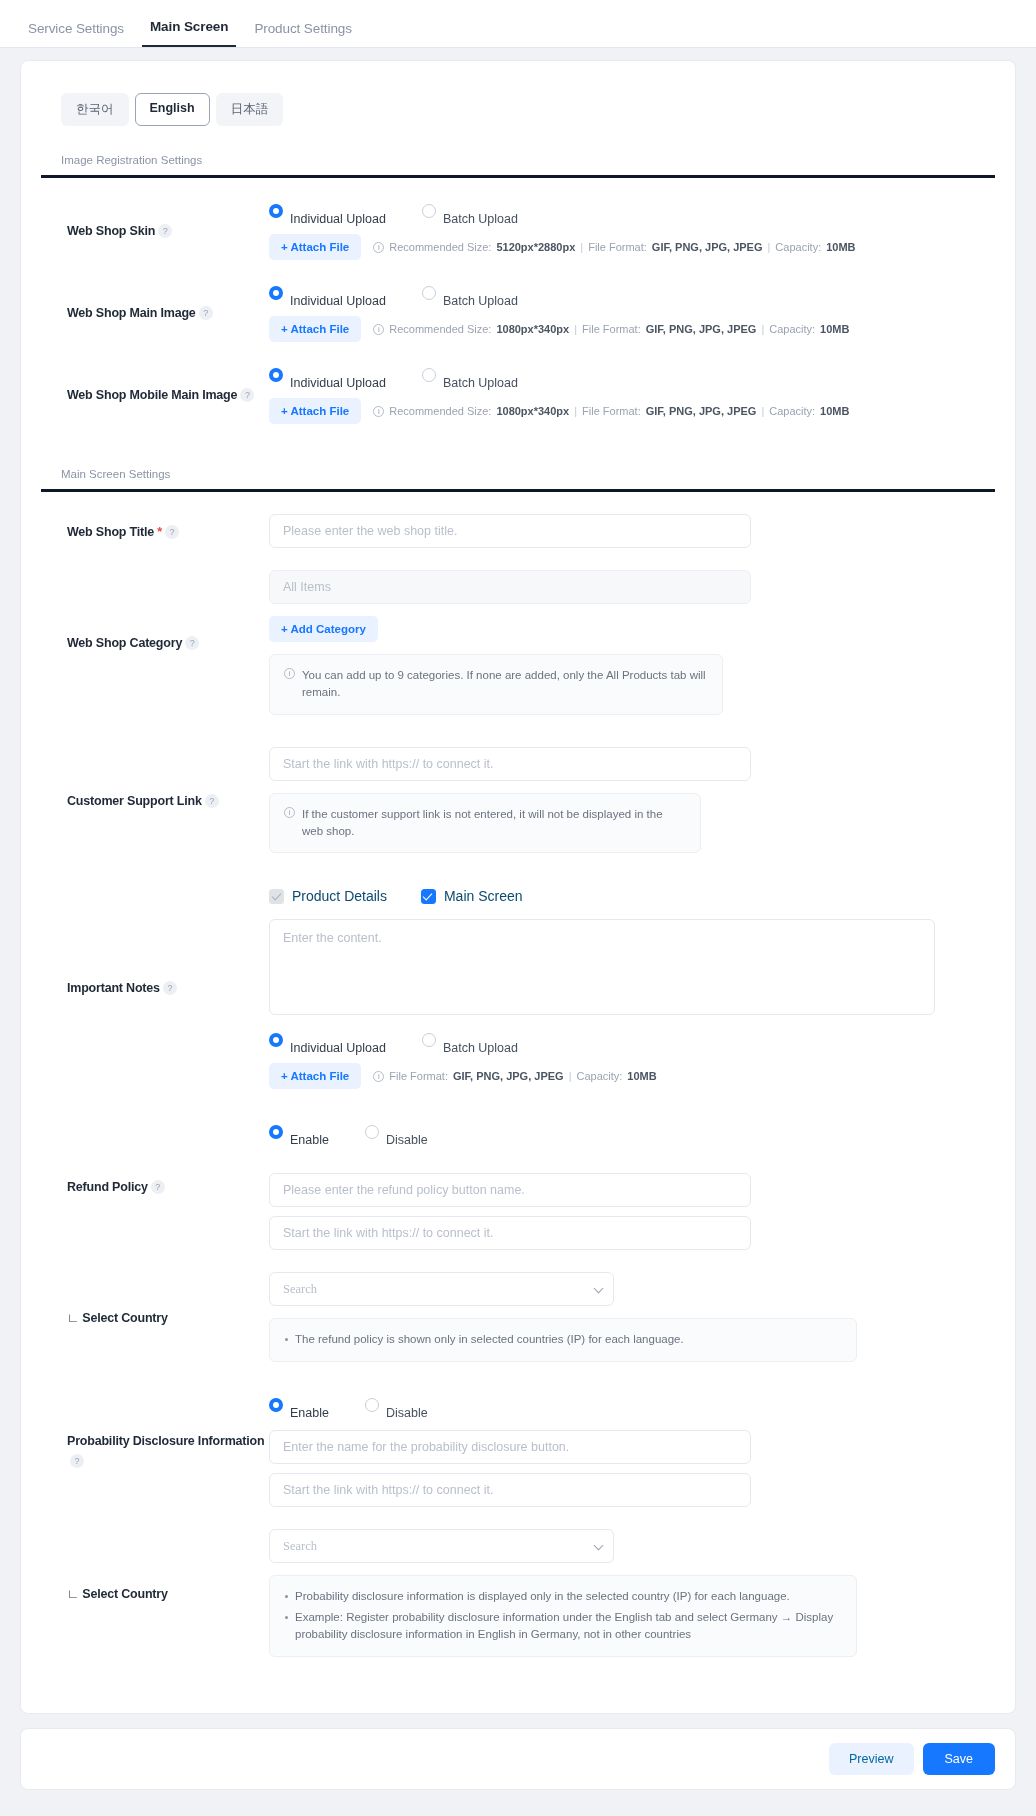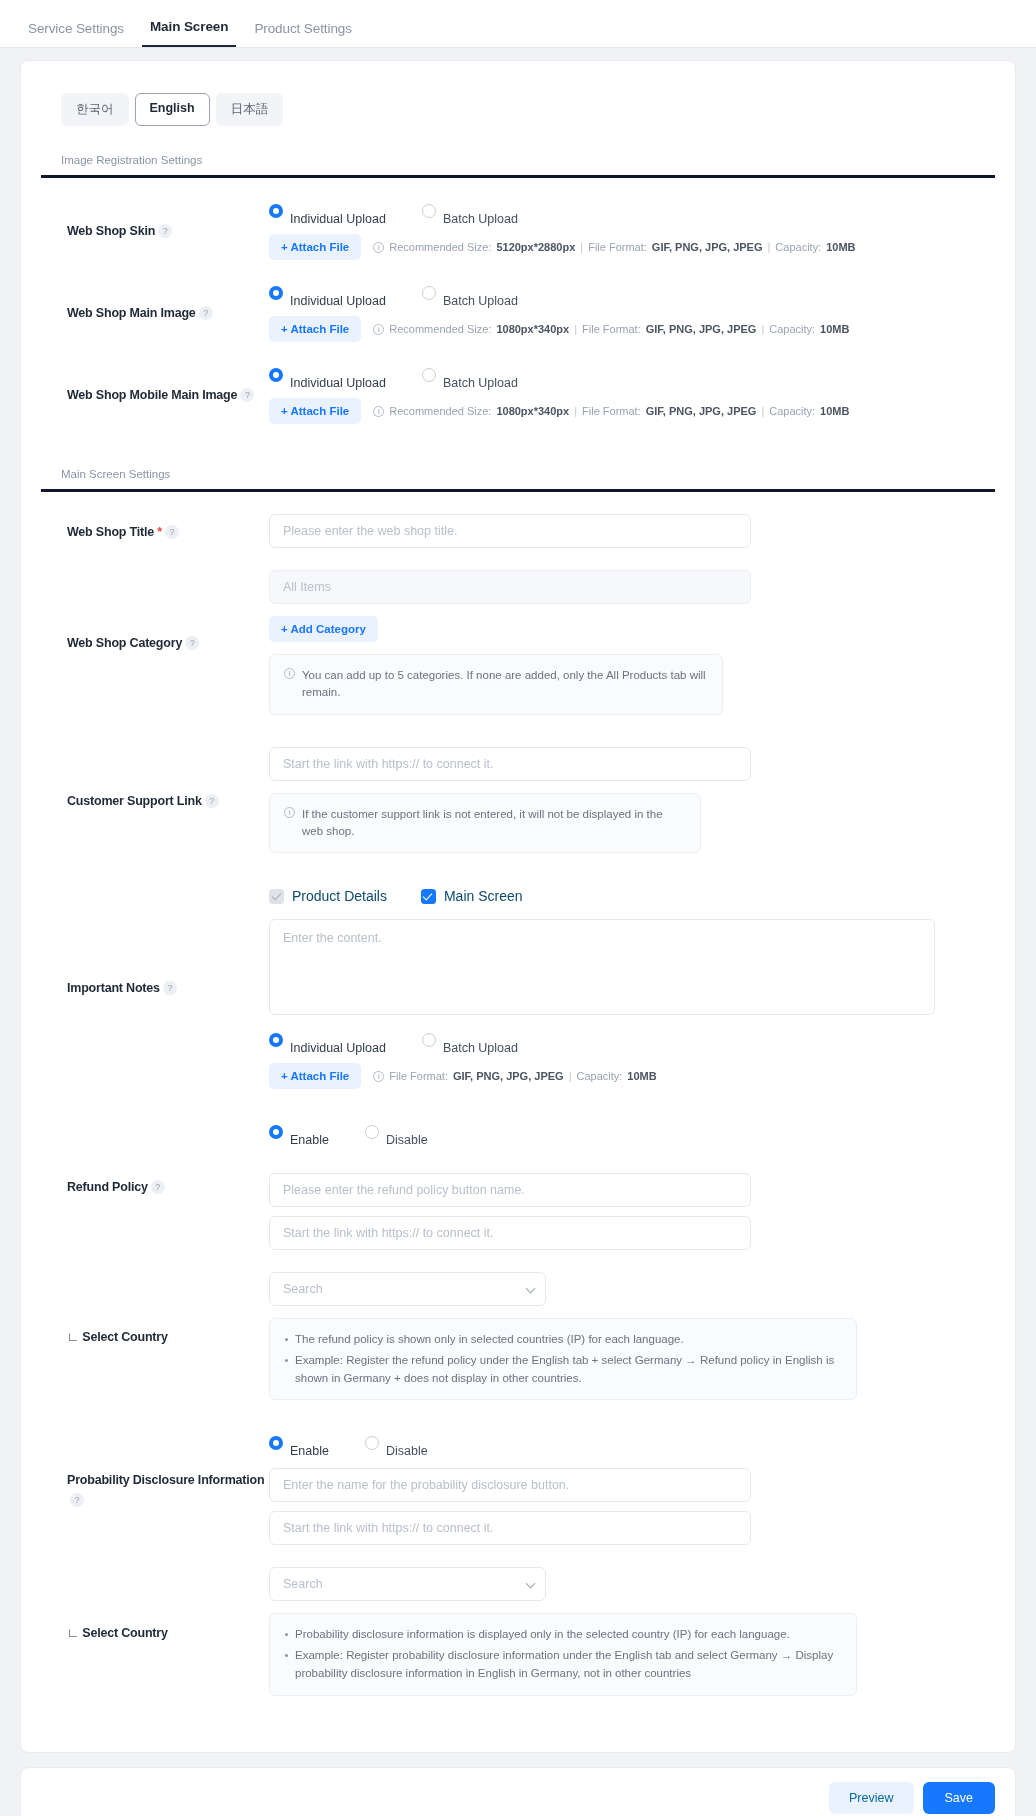--- a/index.html
+++ b/index.html
@@ -206,21 +206,21 @@
     padding: 11px 13px;
     font-family: inherit;
     outline: none;
     resize: none;
     display: block;
     margin-top: 12px;
   }
   .textarea::placeholder { color: #b9c0cb; }
 
   
-  .select-wrap { position: relative; width: 277px; }
+  .select-wrap { position: relative; width: 345px; font-family: Liberation Serif, serif; }
   .select {
     width: 100%;
     height: 34px;
     border: 1px solid #e5e8ed;
     border-radius: 6px;
     background: #fff;
     font-size: 12.5px;
     color: #b9c0cb;
     padding: 0 30px 0 13px;
     line-height: 32px;
@@ -438,21 +438,21 @@
     <div class="row-label">
       <span>Web Shop Category</span><span class="qmark">?</span>
     </div>
     <div class="row-field">
       <input class="input readonly" type="text" readonly="" placeholder="All Items" style="">
       <div class="attach-row">
         <button class="btn-attach">+ Add Category</button>
       </div>
       <div class="notice w1">
         <span class="icirc">i</span>
-        <span>You can add up to 5 categories. If none are added, only the All Products tab will remain.</span>
+        <span>You can add up to 9 categories. If none are added, only the All Products tab will remain.</span>
       </div>
     </div>
   </div>
 
   <div class="spacer-sm"></div>
 
   <div class="row">
     <div class="row-label">
       <span>Customer Support Link</span><span class="qmark">?</span>
     </div>
@@ -538,21 +538,20 @@
       <span>∟ Select Country</span>
     </div>
     <div class="row-field">
       <div class="select-wrap">
         <div class="select">Search</div>
         <span class="chev"></span>
       </div>
       <div class="notice wide">
         <ul class="bullets">
           <li>The refund policy is shown only in selected countries (IP) for each language.</li>
-          <li>Example: Register the refund policy under the English tab + select Germany → Refund policy in English is shown in Germany + does not display in other countries.</li>
         </ul>
       </div>
     </div>
   </div>
 
   <div class="spacer-sm"></div>
 
   <div class="row">
     <div class="row-label">
       <span>Probability Disclosure Information</span><span class="qmark">?</span>

